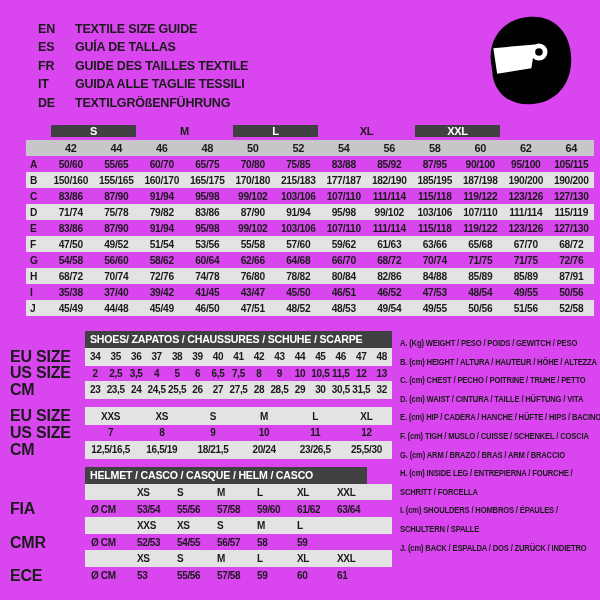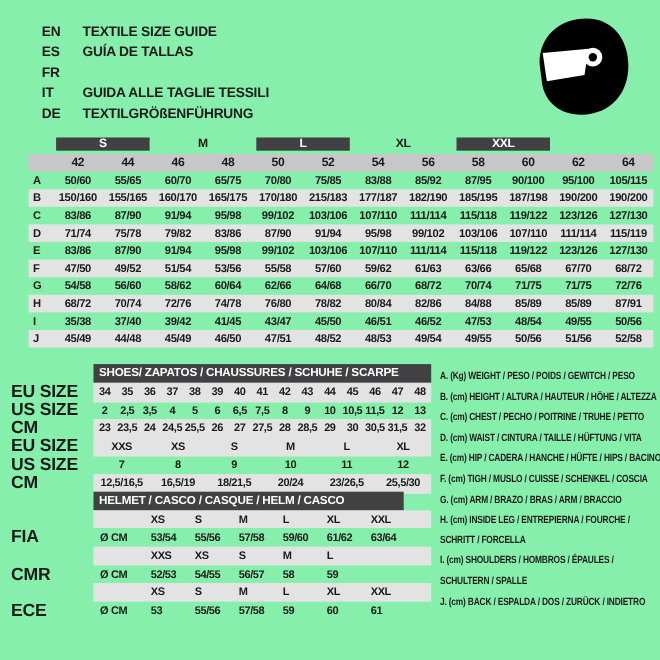--- a/index.html
+++ b/index.html
@@ -1,18 +1,18 @@
 <!DOCTYPE html>
 <html><head>
 <meta charset="utf-8">
 <style>
   *{box-sizing:border-box;margin:0;padding:0}
   html,body{background:#fff}
   body{width:600px;height:600px;font-family:"Liberation Sans",sans-serif;color:#1a1a1a}
-  .sheet{position:relative;width:600px;height:600px;overflow:hidden;background:#86efac}
+  .sheet{position:relative;width:600px;height:600px;overflow:hidden;background:#d946ef}
 
   
   .top{display:flex;justify-content:space-between;align-items:flex-start;padding:20px 24px 0 38px;height:116px}
   .lang-row{display:flex;font-weight:700;font-size:12.5px;line-height:18.4px;letter-spacing:-0.2px;white-space:nowrap}
   .lang-code{width:37px}
   .helmet-icon{width:95px;height:95px;margin-top:-6px;flex:none}
 
   
   .main-table{margin:6px 6px 0 26px;font-weight:700}
   .mrow{display:grid;grid-template-columns:22px repeat(12,1fr);align-items:center;height:16px;font-size:10.2px;letter-spacing:-0.3px;white-space:nowrap}
@@ -21,21 +21,21 @@
   .mcell{text-align:center}
   .mlabel{text-align:left;padding-left:4px}
   .mrow.stripe{background:#e3e3e4}
   .gcell{display:flex;align-items:stretch}
   .gbar{flex:1;margin:0 3px;background:#414042;color:#fff;display:flex;align-items:center;justify-content:center}
   .glabel{flex:1;display:flex;align-items:center;justify-content:center}
 
   
   .lower{display:flex;margin-top:15px}
   .tables{width:392px;flex:none}
-  .subtable{font-weight:700}
+  .subtable{margin-bottom:10px;font-weight:700}
   .srow{display:grid;grid-template-columns:75px 1fr;padding-left:10px;height:16.6px}
   .slabel{font-size:16px;display:flex;align-items:center;letter-spacing:-0.2px;white-space:nowrap}
   .titlebar{background:#414042;color:#fff;font-size:10.6px;display:flex;align-items:center;padding-left:5px;letter-spacing:-0.2px;white-space:nowrap}
   .titlebar.short{width:282px}
   .sbody{display:grid;align-items:center;font-size:10px;letter-spacing:-0.35px;white-space:nowrap}
   .sbody.gray{background:#e3e3e4}
   .cols15{grid-template-columns:repeat(15,1fr)}
   .cols6{grid-template-columns:repeat(6,1fr)}
   .hcols{grid-template-columns:46px repeat(6,40px) 1fr}
   .scell{text-align:center}
@@ -54,20 +54,21 @@
         <div class="lang-row">
           <div class="lang-code">EN</div>
           <div class="lang-label">TEXTILE SIZE GUIDE</div>
         </div>
         <div class="lang-row">
           <div class="lang-code">ES</div>
           <div class="lang-label">GUÍA DE TALLAS</div>
         </div>
         <div class="lang-row">
           <div class="lang-code">FR</div>
+          <div class="lang-label">GUIDE DES TAILLES TEXTILE</div>
         </div>
         <div class="lang-row">
           <div class="lang-code">IT</div>
           <div class="lang-label">GUIDA ALLE TAGLIE TESSILI</div>
         </div>
         <div class="lang-row">
           <div class="lang-code">DE</div>
           <div class="lang-label">TEXTILGRÖßENFÜHRUNG</div>
         </div>
       </div>

